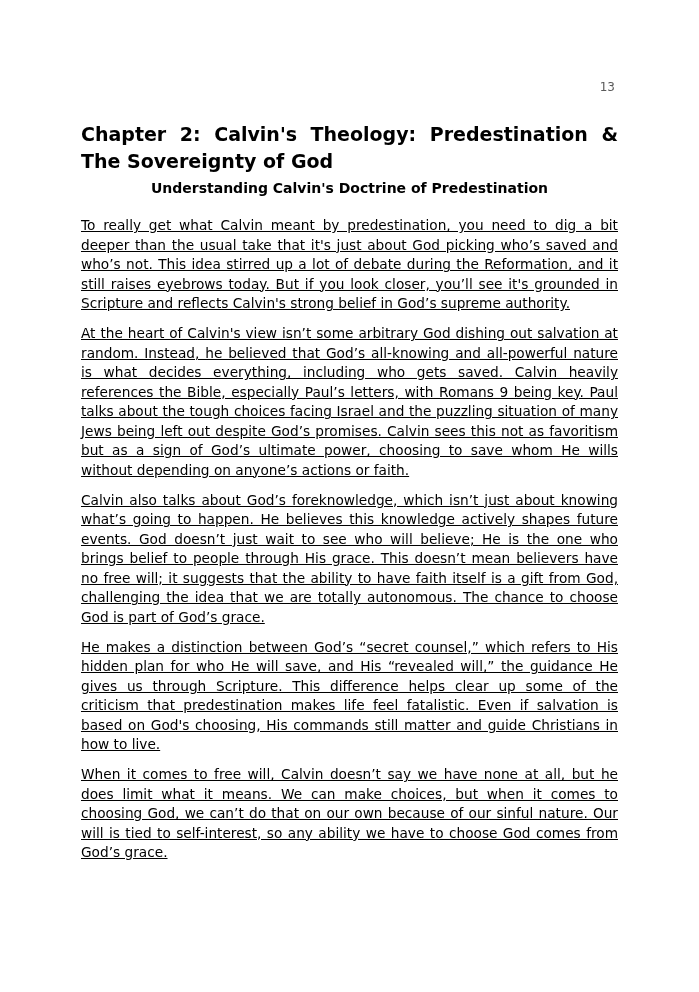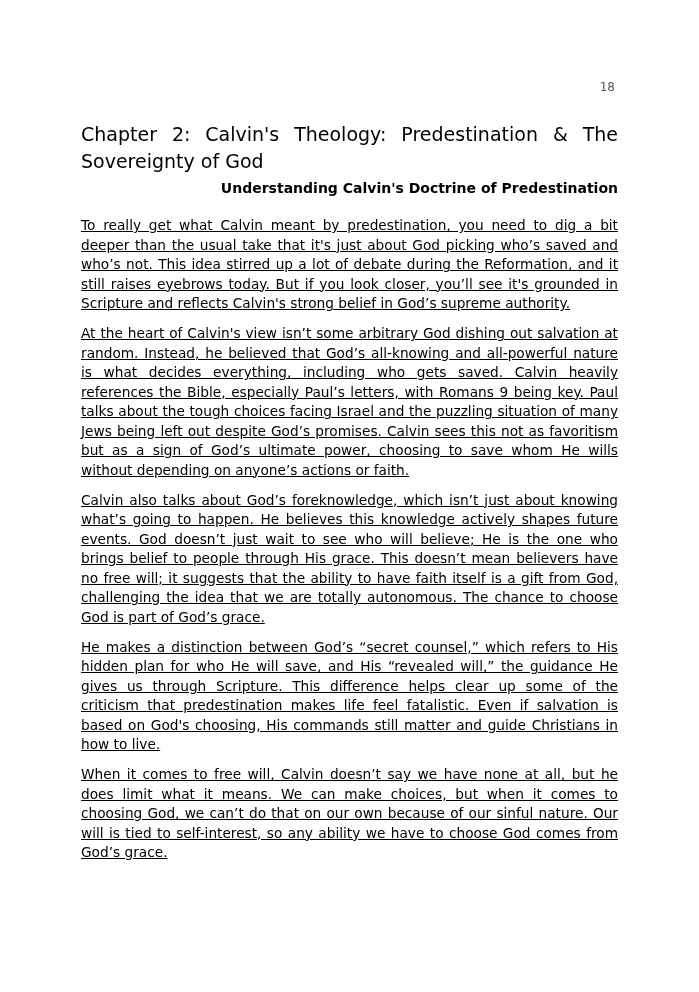--- a/index.html
+++ b/index.html
@@ -32,48 +32,48 @@
   .content {
     position: absolute;
     top: 121px;
     left: 81px;
     width: 537px;
     color: #000000;
   }
   h1.chapter-title {
     margin: 0 0 5px 0;
     font-size: 19px;
-    font-weight: normal;
+    font-weight: bold;
     line-height: 26.5px;
     color: #000000;
     text-align: justify;
   }
   h2.section-heading {
     margin: 0 0 19px 0;
     font-size: 14px;
     font-weight: bold;
     line-height: 18.2px;
     color: #000000;
-    text-align: right;
+    text-align: center;
   }
   p.body-paragraph {
     margin: 0 0 10.5px 0;
     font-size: 13.7px;
     line-height: 19.5px;
     color: #000000;
     text-align: justify;
     text-decoration: underline;
   }
 </style>
 </head>
 <body>
 
 <div class="page">
 
-  <div class="page-number">18</div>
+  <div class="page-number">13</div>
 
   <div class="content">
 
     <h1 class="chapter-title">Chapter 2: Calvin's Theology: Predestination &amp; The Sovereignty of God</h1>
 
     <h2 class="section-heading">Understanding Calvin's Doctrine of Predestination</h2>
 
     <p class="body-paragraph">To really get what Calvin meant by predestination, you need to dig a bit deeper than the usual take that it's just about God picking who’s saved and who’s not. This idea stirred up a lot of debate during the Reformation, and it still raises eyebrows today. But if you look closer, you’ll see it's grounded in Scripture and reflects Calvin's strong belief in God’s supreme authority.</p>
 
     <p class="body-paragraph">At the heart of Calvin's view isn’t some arbitrary God dishing out salvation at random. Instead, he believed that God’s all-knowing and all-powerful nature is what decides everything, including who gets saved. Calvin heavily references the Bible, especially Paul’s letters, with Romans 9 being key. Paul talks about the tough choices facing Israel and the puzzling situation of many Jews being left out despite God’s promises. Calvin sees this not as favoritism but as a sign of God’s ultimate power, choosing to save whom He wills without depending on anyone’s actions or faith.</p>

